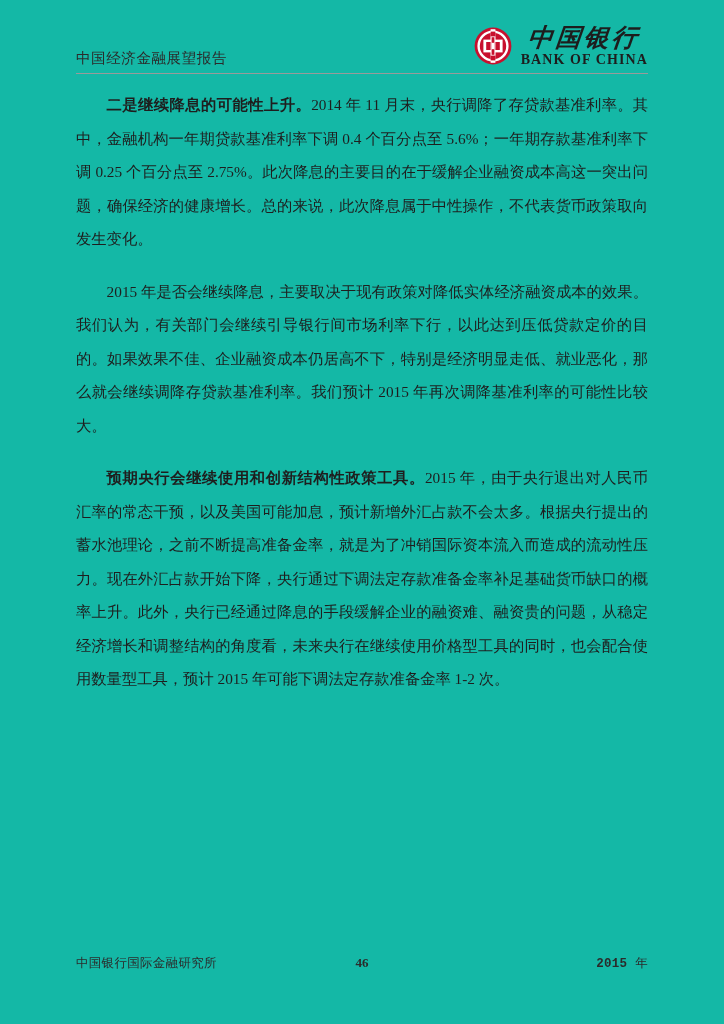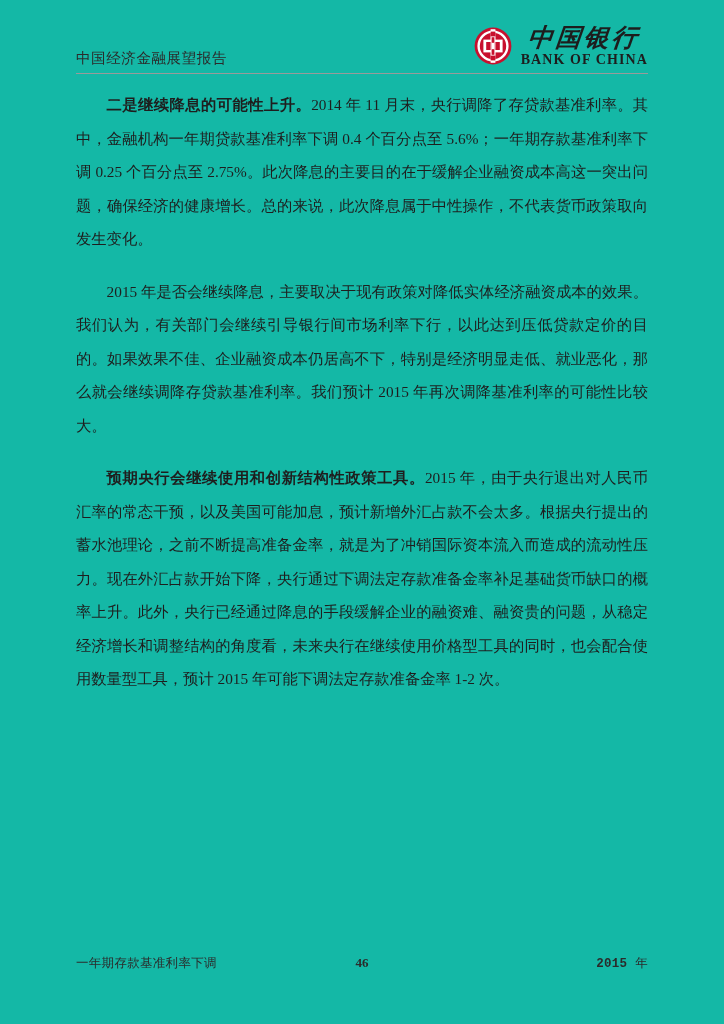--- a/index.html
+++ b/index.html
@@ -170,20 +170,20 @@
       <b></b><span>2015 年是否会继续降息，主要取决于现有政策对降低实体经济融资成本的效果。我们认为，有关部门会继续引导银行间市场利率下行，以此达到压低贷款定价的目的。如果效果不佳、企业融资成本仍居高不下，特别是经济明显走低、就业恶化，那么就会继续调降存贷款基准利率。我们预计 2015 年再次调降基准利率的可能性比较大。</span>
     </p>
 
     <p class="para last">
       <b>预期央行会继续使用和创新结构性政策工具。</b><span>2015 年，由于央行退出对人民币汇率的常态干预，以及美国可能加息，预计新增外汇占款不会太多。根据央行提出的蓄水池理论，之前不断提高准备金率，就是为了冲销国际资本流入而造成的流动性压力。现在外汇占款开始下降，央行通过下调法定存款准备金率补足基础货币缺口的概率上升。此外，央行已经通过降息的手段缓解企业的融资难、融资贵的问题，从稳定经济增长和调整结构的角度看，未来央行在继续使用价格型工具的同时，也会配合使用数量型工具，预计 2015 年可能下调法定存款准备金率 1-2 次。</span>
     </p>
 
   </div>
 
   <div class="footer">
-    <div class="footer-left">一年期存款基准利率下调</div>
+    <div class="footer-left">中国银行国际金融研究所</div>
     <div class="footer-center">46</div>
     <div class="footer-right">
       <span>2015</span><span class="yr-suffix"> 年</span>
     </div>
   </div>
 
 </div>
 
 </body></html>

